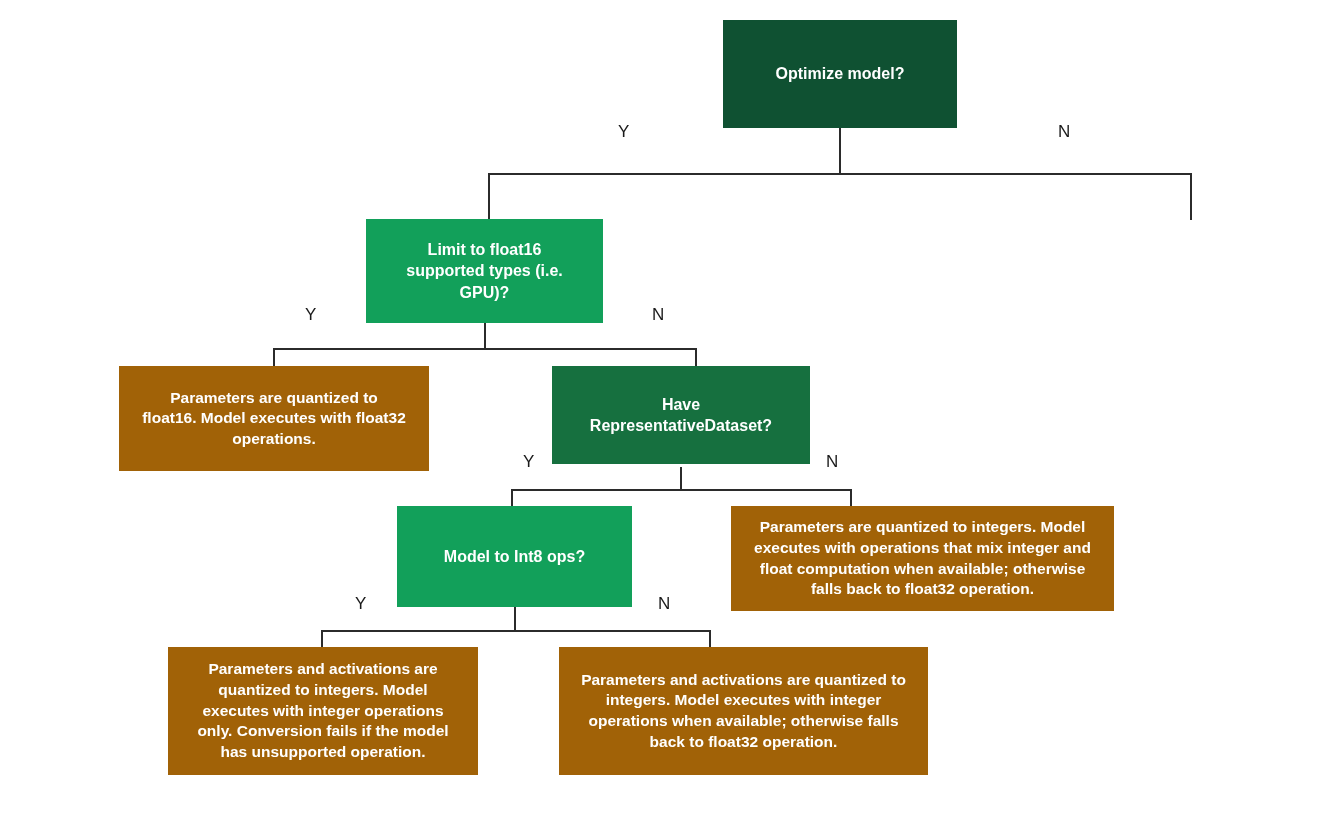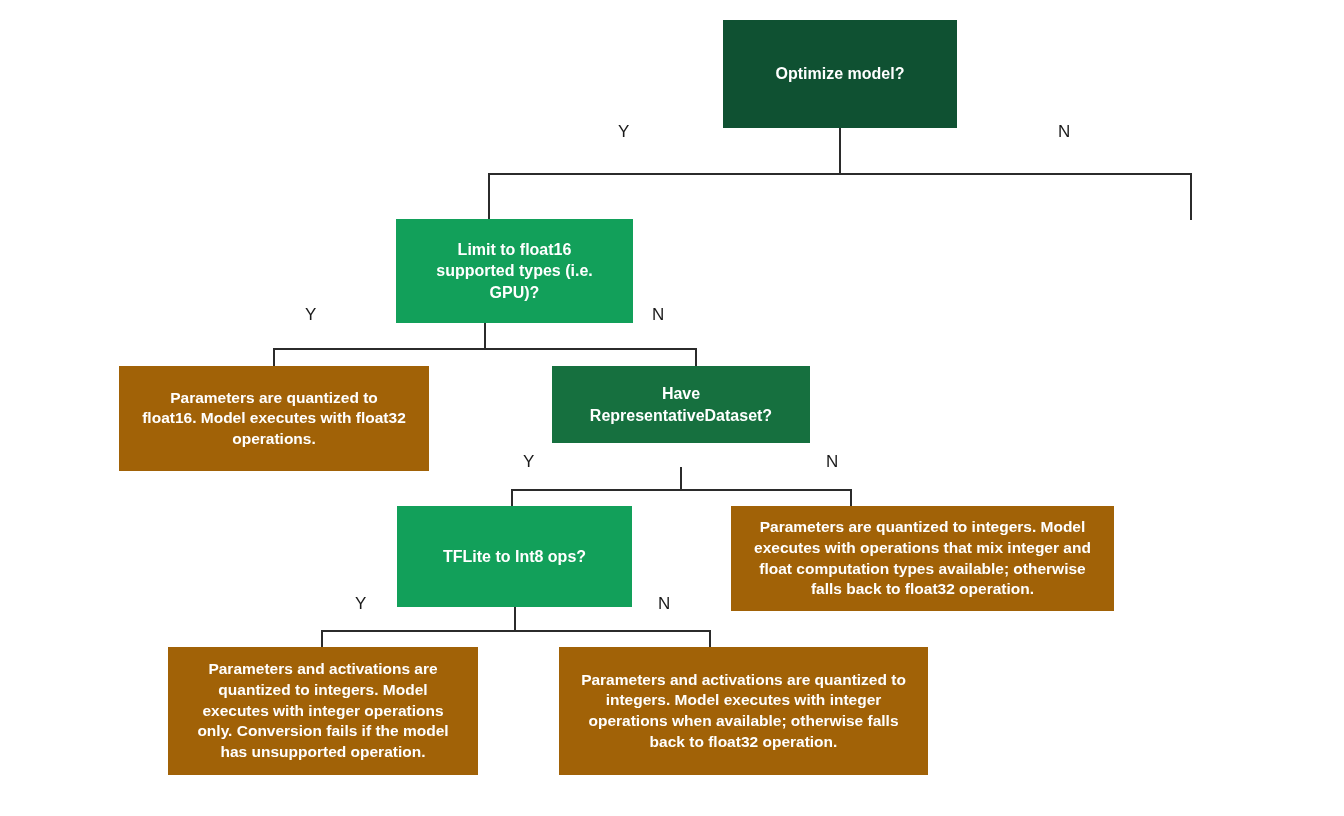--- a/index.html
+++ b/index.html
@@ -73,55 +73,55 @@
 
   <div class="ln h" style="left:488px; top:173px; width:704px;"></div>
 
   <div class="ln v" style="left:488px; top:173px; height:47px;"></div>
 
   <div class="ln v" style="left:1190px; top:173px; height:47px;"></div>
 
   <div class="branch-label" style="left:618px; top:123px;">Y</div>
   <div class="branch-label" style="left:1058px; top:123px;">N</div>
 
-  <div class="node n-green" style="left:366px; top:219px; width:237px; height:104px; font-size:16px;margin-left:30px;">
+  <div class="node n-green" style="left:366px; top:219px; width:237px; height:104px; font-size:16px;">
     <span class="txt">Limit to float16 supported types (i.e. GPU)?</span>
   </div>
 
 
   <div class="ln v" style="left:484px; top:323px; height:26px;"></div>
   <div class="ln h" style="left:273px; top:348px; width:424px;"></div>
   <div class="ln v" style="left:273px; top:348px; height:20px;"></div>
   <div class="ln v" style="left:695px; top:348px; height:20px;"></div>
 
   <div class="branch-label" style="left:305px; top:306px;">Y</div>
   <div class="branch-label" style="left:652px; top:306px;">N</div>
 
   <div class="node n-orange" style="left:119px; top:366px; width:310px; height:105px; font-size:15.5px;">
     <span class="txt">Parameters are quantized to float16. Model executes with float32 operations.</span>
   </div>
 
-  <div class="node n-green-d" style="left:552px; top:366px; width:258px; height:77px; font-size:16px;">
+  <div class="node n-green-d" style="left:552px; top:366px; width:258px; height:98px; font-size:16px;">
     <span class="txt">Have RepresentativeDataset?</span>
   </div>
 
   <div class="ln v" style="left:680px; top:467px; height:23px;"></div>
   <div class="ln h" style="left:511px; top:489px; width:341px;"></div>
   <div class="ln v" style="left:511px; top:489px; height:18px;"></div>
   <div class="ln v" style="left:850px; top:489px; height:18px;"></div>
 
   <div class="branch-label" style="left:523px; top:453px;">Y</div>
   <div class="branch-label" style="left:826px; top:453px;">N</div>
 
   <div class="node n-green" style="left:397px; top:506px; width:235px; height:101px; font-size:16px;">
-    <span class="txt">TFLite to Int8 ops?</span>
+    <span class="txt">Model to Int8 ops?</span>
   </div>
 
   <div class="node n-orange" style="left:731px; top:506px; width:383px; height:105px; font-size:15.5px;">
-    <span class="txt">Parameters are quantized to integers. Model executes with operations that mix integer and float computation types available; otherwise falls back to float32 operation.</span>
+    <span class="txt">Parameters are quantized to integers. Model executes with operations that mix integer and float computation when available; otherwise falls back to float32 operation.</span>
   </div>
 
   <div class="ln v" style="left:514px; top:607px; height:24px;"></div>
   <div class="ln h" style="left:321px; top:630px; width:390px;"></div>
   <div class="ln v" style="left:321px; top:630px; height:18px;"></div>
   <div class="ln v" style="left:709px; top:630px; height:18px;"></div>
 
   <div class="branch-label" style="left:355px; top:595px;">Y</div>
   <div class="branch-label" style="left:658px; top:595px;">N</div>
 

